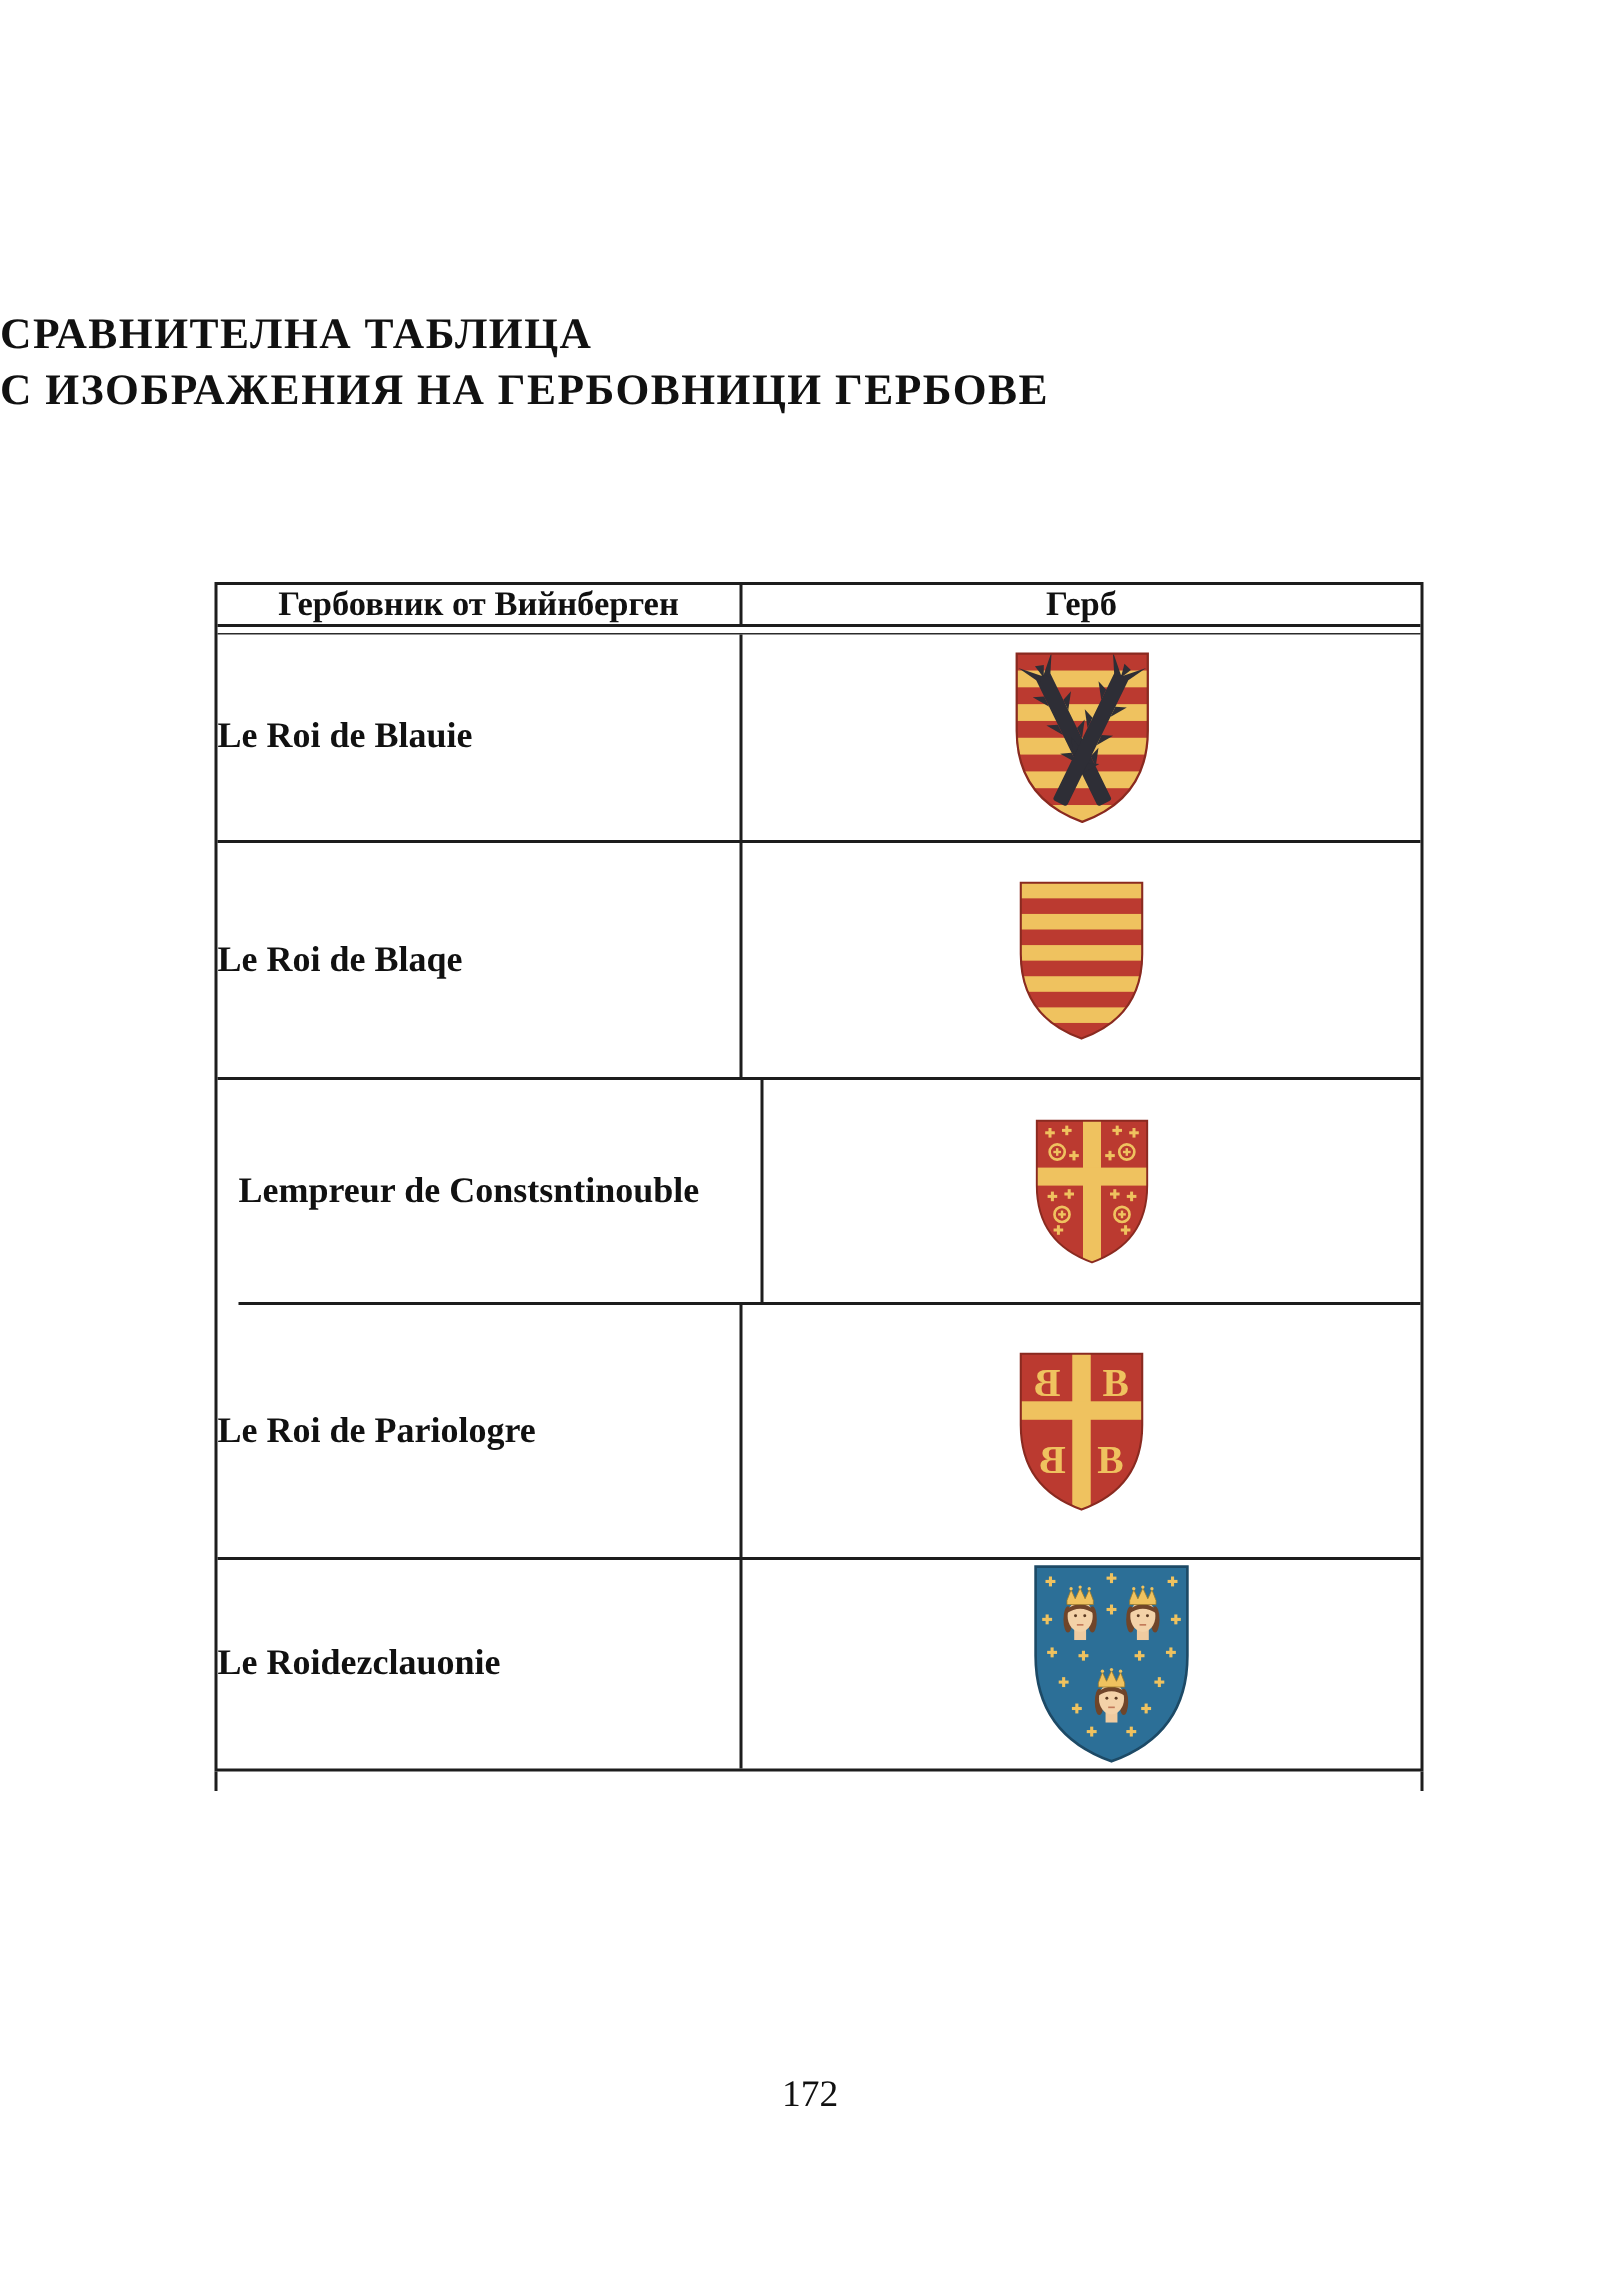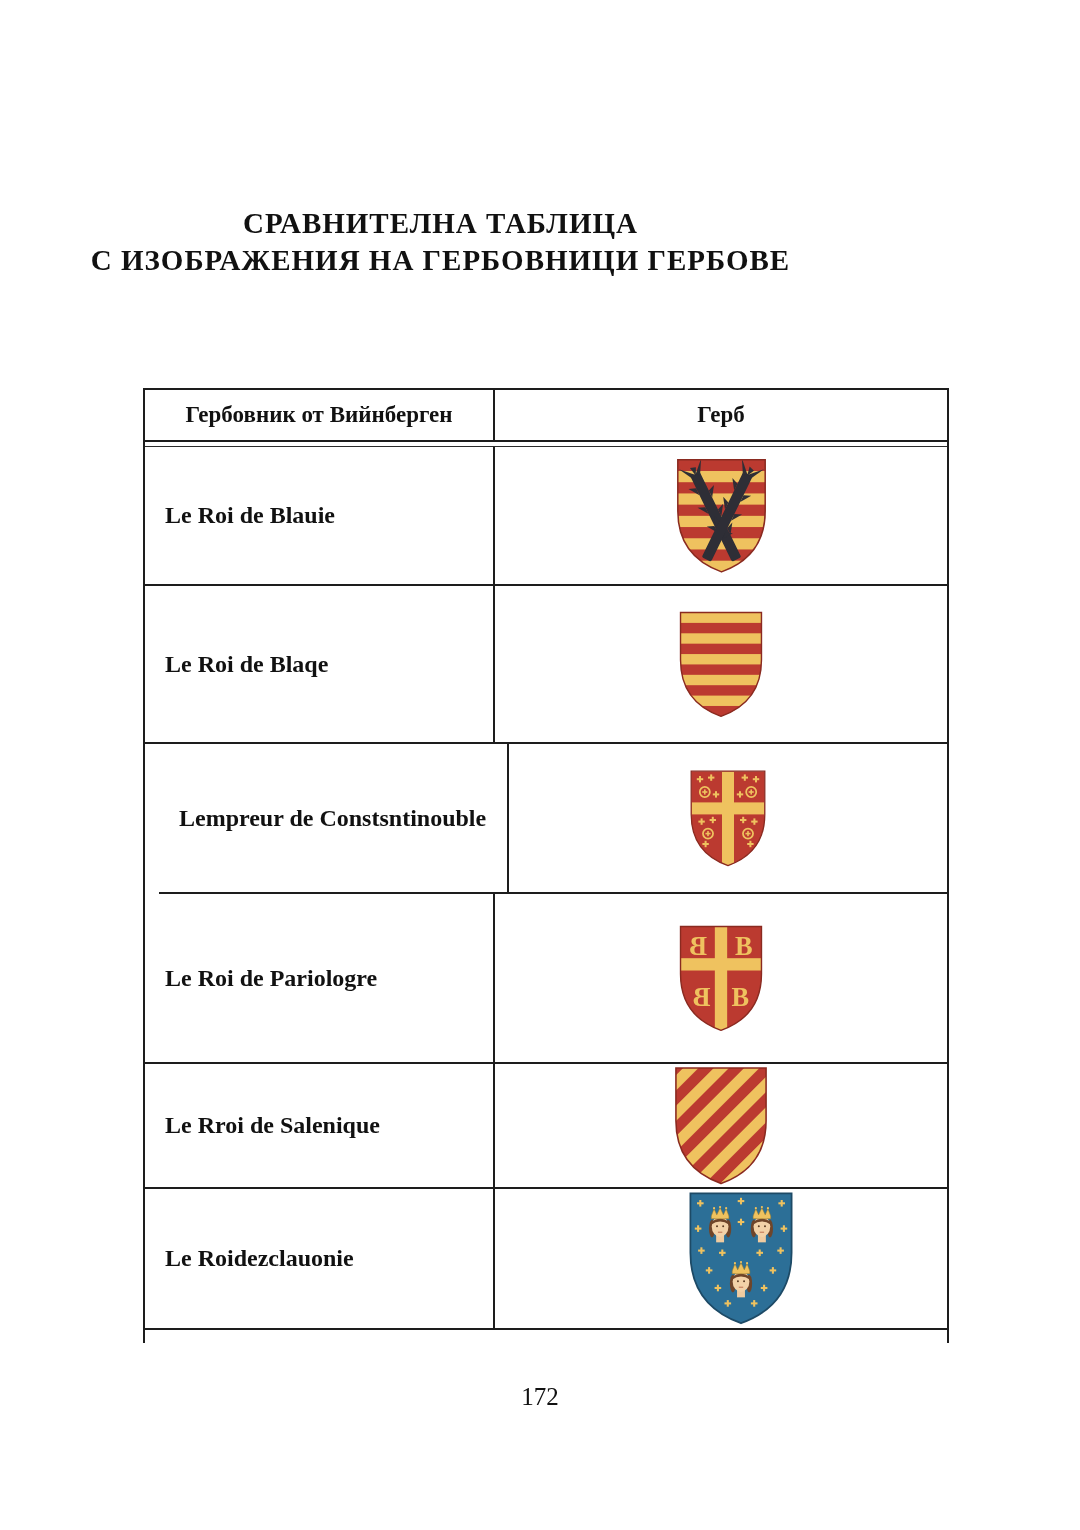--- a/index.html
+++ b/index.html
@@ -1,41 +1,41 @@
 <!DOCTYPE html>
 <html style="--red: #bb3a30; --gold: #efc25f; --blue: #2c6f97; --charge: #2e2e36; --border: #1d1d1d;"><head>
 <meta charset="utf-8">
 <style>
   html,body{margin:0;padding:0;}
   body{
     width:1080px;height:1530px;position:relative;background:#ffffff;
     font-family:"Liberation Serif", serif;color:#111;
   }
   .title-block{
-    position:absolute;top:205px;left:0;width:881px;text-align:center;
+    position:absolute;top:205px;left:0;width:881px;text-align:left;
     font-weight:bold;font-size:29px;line-height:37px;letter-spacing:1px;
   }
   .table-wrap{position:absolute;left:143px;top:388px;width:806px;}
   .grid{border:2px solid var(--border);}
-  .thead{display:flex;box-sizing:border-box;height:52px;border-bottom:2px solid var(--border);}
+  .thead{display:flex;box-sizing:border-box;height:28px;border-bottom:2px solid var(--border);}
   .hcell{display:flex;align-items:center;justify-content:center;
     font-weight:bold;font-size:23px;box-sizing:border-box;}
   .c1{width:350px;border-right:2px solid var(--border);}
   .c2{flex:1;}
   .head-divider{height:4px;border-bottom:1px solid #2b2b2b;}
   .trow{display:flex;box-sizing:border-box;border-bottom:2px solid var(--border);}
   .trow:last-child{border-bottom:none;gap:40px;}
   .trow:nth-child(1){height:135px;}
   .trow:nth-child(2){height:143px;}
   .trow:nth-child(3){height:139px;}
   .trow:nth-child(4){height:158px;}
   .trow:nth-child(5){height:150px;margin-left:14px;}
   .trow:nth-child(6){height:170px;}
   .lcell{display:flex;align-items:center;box-sizing:border-box;
-    padding-left:20px;font-weight:bold;font-size:24px;}
+    padding-left:0;font-weight:bold;font-size:24px;}
   .scell{display:flex;align-items:center;justify-content:center;box-sizing:border-box;}
   .sliver{width:806px;height:13px;box-sizing:border-box;
     border-left:2px solid var(--border);border-right:2px solid var(--border);}
   .page-number{position:absolute;top:1383px;left:0;width:1080px;text-align:center;
     font-size:25px;}
   svg.shield{display:block;}
   .defs-holder{position:absolute;width:0;height:0;overflow:hidden;}
 </style>
 </head>
 <body>
@@ -195,31 +195,20 @@
               <text transform="translate(76,36)">B</text>
               <text transform="translate(28,94) scale(-1,1)">B</text>
               <text transform="translate(72,94)">B</text>
             </g>
           </g>
           <use href="#shieldPath" style="fill:none;stroke:#8a2a20;stroke-width:1.6"></use>
         </svg>
       </div>
     </div>
 
-    <div class="trow">
-      <div class="lcell c1">Le Rroi de Salenique</div>
-      <div class="scell c2">
-        <svg class="shield" width="98" viewBox="0 0 100 126">
-          <g clip-path="url(#shieldClip)">
-            <rect x="0" y="0" width="100" height="126" fill="url(#bendy)"></rect>
-          </g>
-          <use href="#shieldPath" style="fill:none;stroke:#8a2a20;stroke-width:1.6"></use>
-        </svg>
-      </div>
-    </div>
 
     <div class="trow">
       <div class="lcell c1">Le Roidezclauonie</div>
       <div class="scell c2">
         <svg class="shield" width="110" viewBox="0 0 100 126">
           <g clip-path="url(#shieldClip)">
             <rect x="0" y="0" width="100" height="126" style="fill:var(--blue)"></rect>
             <g>
               <use href="#cl" transform="translate(13,13) scale(0.75)"></use>
               <use href="#cl" transform="translate(50,11) scale(0.75)"></use>

